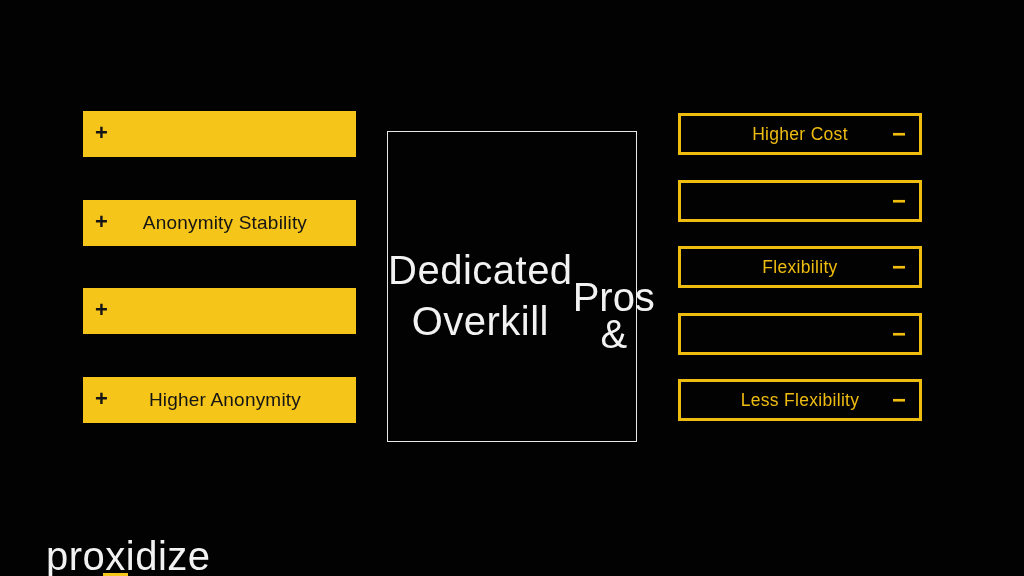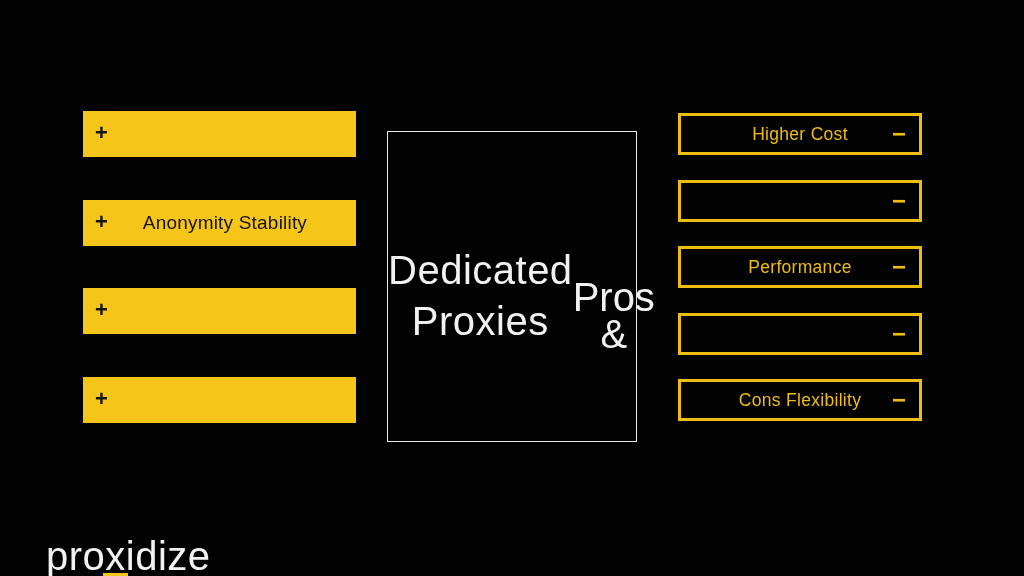--- a/index.html
+++ b/index.html
@@ -148,50 +148,51 @@
     </div>
     <div class="pro-item">
       <span class="pro-plus">+</span>
       <span class="pro-label">Anonymity Stability</span>
     </div>
     <div class="pro-item">
       <span class="pro-plus">+</span>
     </div>
     <div class="pro-item">
       <span class="pro-plus">+</span>
+      <span class="pro-label">Higher Anonymity</span>
     </div>
   </div>
 
   <div class="center-card">
     <div class="center-title">
       <div>Dedicated</div>
-      <div>Proxies</div>
+      <div>Overkill</div>
     </div>
     <div class="center-subtitle">
       <div>Pros</div>
       <div>&amp;</div>
     </div>
   </div>
 
   <div class="cons-col">
     <div class="con-item">
       <span class="con-label">Higher Cost</span>
       <span class="con-minus">−</span>
     </div>
     <div class="con-item">
       <span class="con-minus">−</span>
     </div>
     <div class="con-item">
-      <span class="con-label">Performance</span>
+      <span class="con-label">Flexibility</span>
       <span class="con-minus">−</span>
     </div>
     <div class="con-item">
       <span class="con-minus">−</span>
     </div>
     <div class="con-item">
-      <span class="con-label">Cons Flexibility</span>
+      <span class="con-label">Less Flexibility</span>
       <span class="con-minus">−</span>
     </div>
   </div>
 
   <div class="logo"><span>pro</span><span class="logo-x">x</span><span>idize</span></div>
 
 </div>
 
 </body></html>

